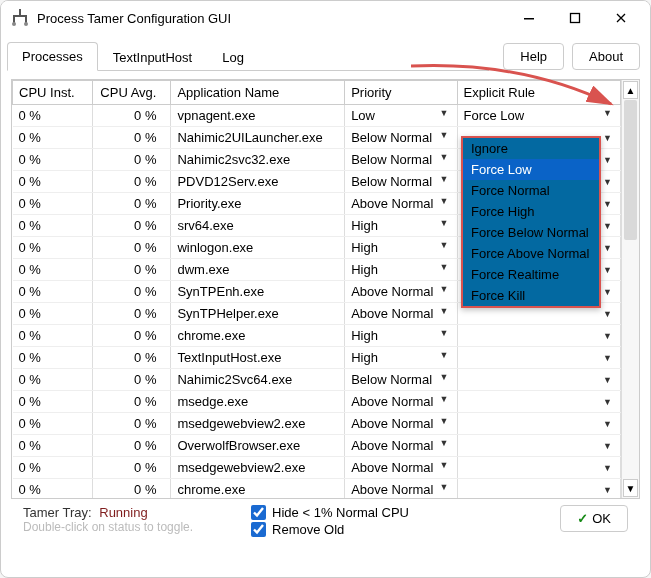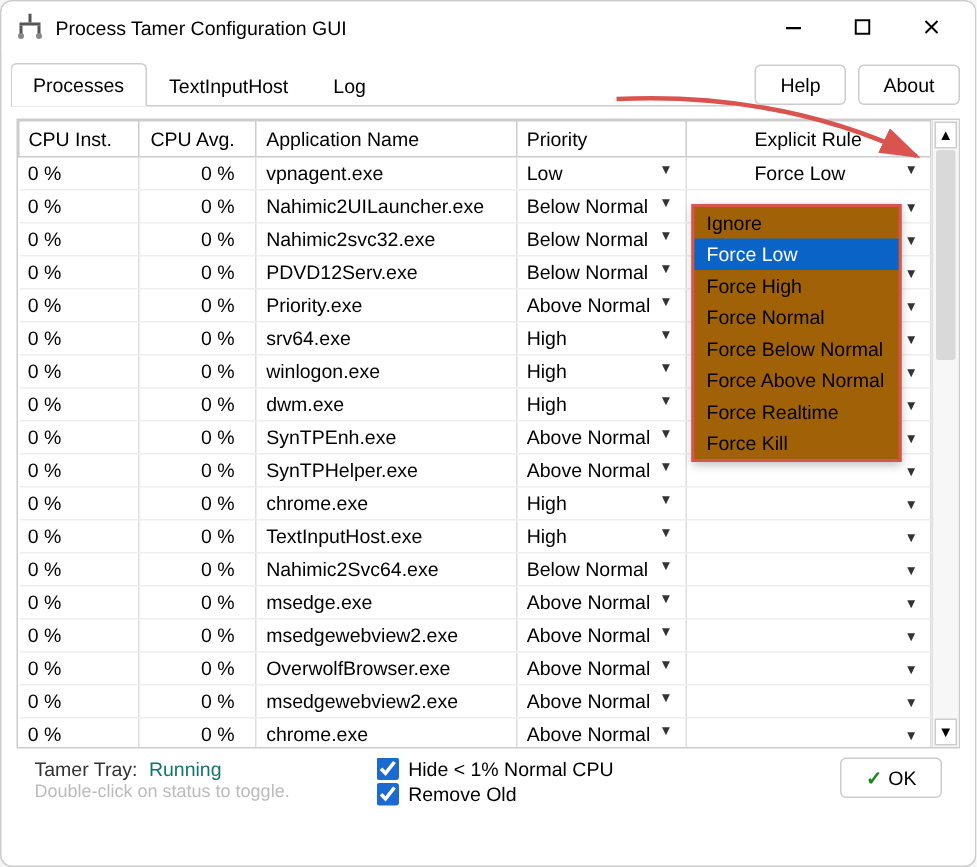--- a/index.html
+++ b/index.html
@@ -117,21 +117,21 @@
   td {
     padding: 3px 6px;
     border-right: 1px solid #ddd;
     border-bottom: 1px solid #eee;
     white-space: nowrap;
   }
   .col-inst { width: 78px; text-align: left; padding-right: 14px;}
   .col-avg  { width: 70px; text-align: right; padding-right: 14px;}
   .col-app  { width: 170px; }
   .col-pri  { width: 110px; }
-  .col-rule { width: 160px; text-align: center; }
+  .col-rule { width: 160px; }
   .dd-caret {
     float: right;
     font-size: 9px;
     color: #333;
     margin-right: 2px;
   }
   .vscroll {
     width: 18px;
     background: #f7f7f7;
     border-left: 1px solid #ddd;
@@ -149,21 +149,21 @@
   .vscroll .track { flex:1; position:relative; }
   .vscroll .thumb {
     position:absolute; left:2px; right:2px; top:0; height:140px;
     background:#d9d9d9; border-radius:2px;
   }
   .dropdown {
     position: absolute;
     top: 135px;
     left: 460px;
     width: 140px;
-    background: #a16207;
+    background: #0369a1;
     border: 2px solid #d9534f;
     box-shadow: 0 2px 6px rgba(0,0,0,0.25);
     z-index: 50;
   }
   .dropdown .opt {
     padding: 3px 8px;
     font-size: 13px;
     cursor: pointer;
   }
   .dropdown .opt.selected {
@@ -179,21 +179,21 @@
   }
   .statusbar {
     padding: 6px 12px 10px 12px;
     display: flex;
     align-items: flex-start;
     gap: 18px;
     font-size: 13px;
   }
   .status-left { display:flex; flex-direction:column; }
   .status-label { color:#333; }
-  .running { color: #0f766e; margin-left: 4px;}
+  .running { color: #7f1d1d; margin-left: 4px;}
   .status-tip { color:#bbb; font-size:12px; }
   .chk-group { display:flex; flex-direction:column; gap:2px; margin-left: 40px;}
   .chk { display:flex; align-items:center; gap:6px; }
   .chk input { width:15px; height:15px; accent-color:#1a6ad1; }
   .spacer { flex:1; }
   .check-mark { color:#178a17; font-weight:bold; }
 </style>
 </head>
 <body>
 
@@ -450,22 +450,22 @@
       <button class="btn ok-btn">
         <span class="check-mark">✓</span>
         <span>OK</span>
       </button>
     </div>
   </div>
 
   <div class="dropdown" id="dropdown">
       <div class="opt">Ignore</div>
       <div class="opt selected">Force Low</div>
+      <div class="opt">Force Normal</div>
       <div class="opt">Force High</div>
-      <div class="opt">Force Normal</div>
       <div class="opt">Force Below Normal</div>
       <div class="opt">Force Above Normal</div>
       <div class="opt">Force Realtime</div>
       <div class="opt">Force Kill</div>
     </div>
 
   <svg class="arrow-annot" width="220" height="70">
     <defs>
       <marker id="ah" markerWidth="10" markerHeight="10" refX="8" refY="3" orient="auto">
         <path d="M0,0 L9,3 L0,6 Z" fill="#d9534f"></path>

